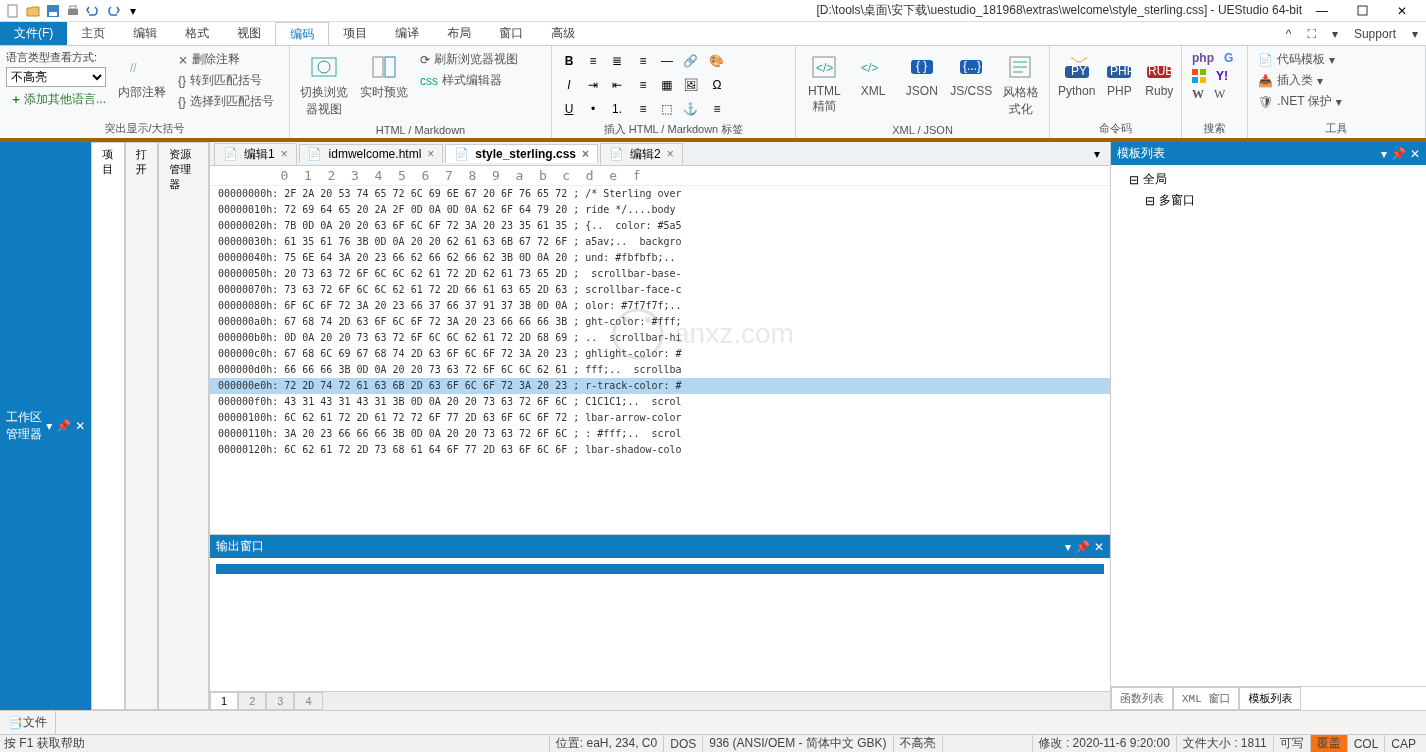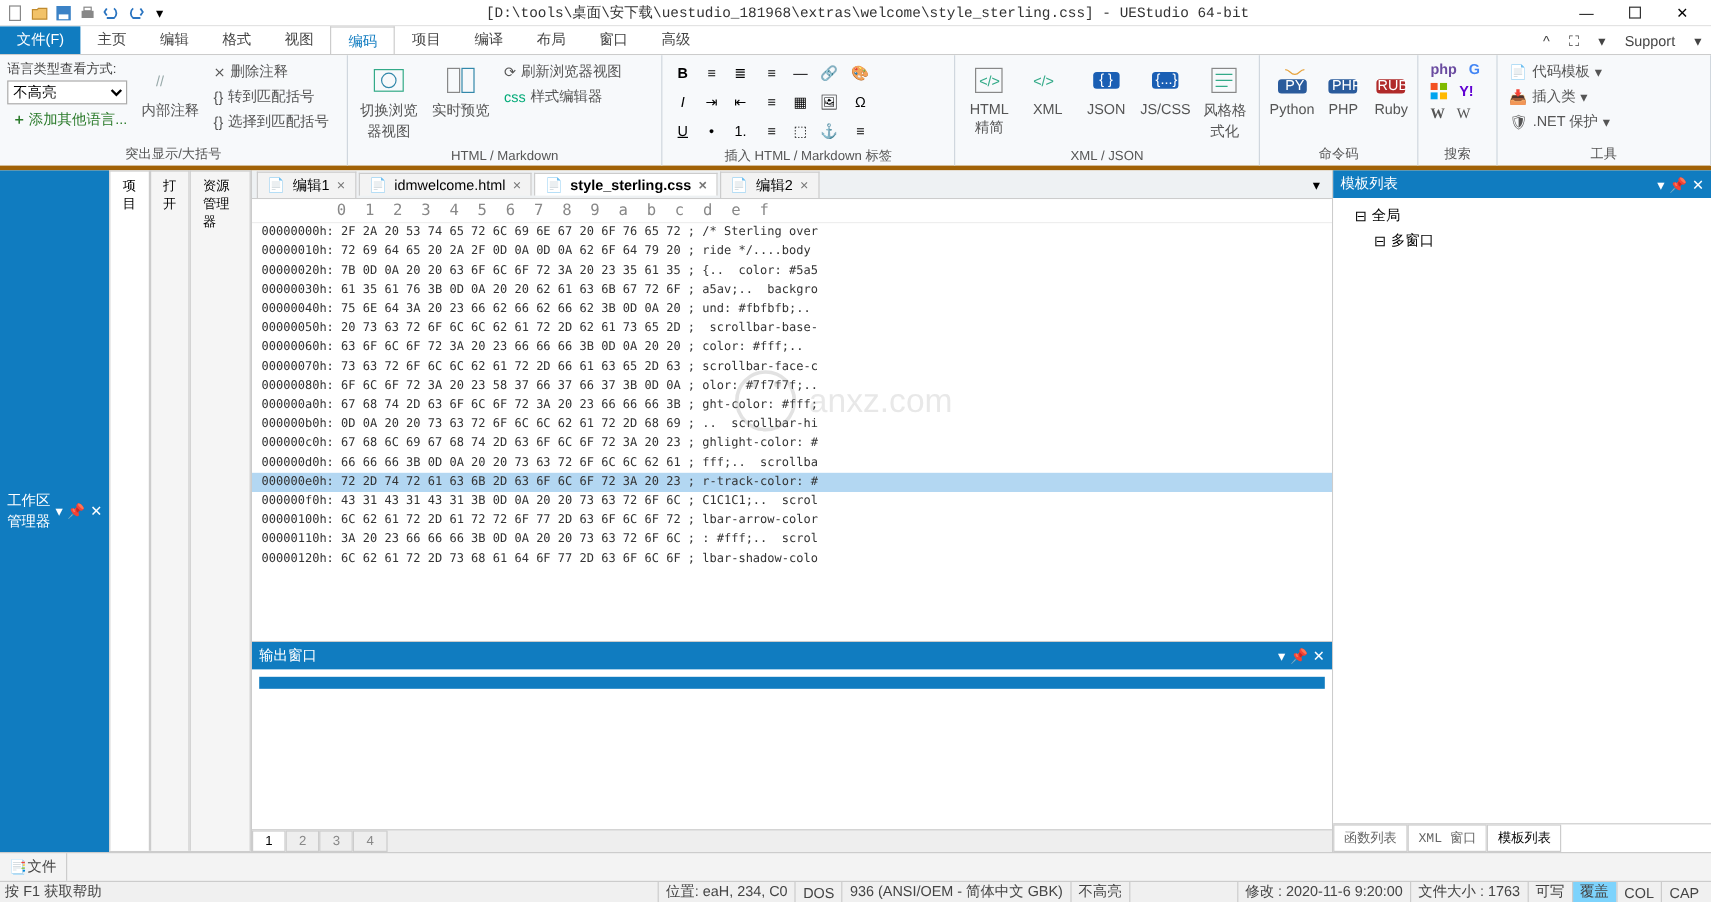--- a/index.html
+++ b/index.html
@@ -1,19 +1,19 @@
 <!DOCTYPE html>
 <html><head>
 <meta charset="utf-8">
 <style>
 * { margin:0; padding:0; box-sizing:border-box; font-family:"Microsoft YaHei",Tahoma,sans-serif; font-size:12px; }
 body { background:#fff; overflow:hidden; width:1426px; height:752px; }
 .titlebar { height:22px; background:#fff; display:flex; align-items:center; padding:0 4px; border-bottom:1px solid #ddd; }
 .titlebar .qat-btn { width:18px; height:18px; display:flex; align-items:center; justify-content:center; margin-right:2px; cursor:pointer; }
-.titlebar .title { flex:1; text-align:center; color:#333;font-family:Liberation Mono, monospace; }
+.titlebar .title { flex:1; text-align:right; color:#333; }
 .titlebar .win-btn { width:40px; height:20px; display:flex; align-items:center; justify-content:center; cursor:pointer; }
 .menubar { height:24px; background:#fff; display:flex; align-items:stretch; border-bottom:1px solid #ccc; }
 .menubar .file-btn { background:#107cc0; color:#fff; padding:0 14px; display:flex; align-items:center; cursor:pointer; }
 .menubar .menu-item { padding:0 14px; display:flex; align-items:center; color:#444; cursor:pointer; }
 .menubar .menu-item.active { background:#fff; border:1px solid #ccc; border-bottom:none; color:#107cc0; }
 .menubar .spacer { flex:1; }
 .menubar .right-item { padding:0 8px; display:flex; align-items:center; color:#444; cursor:pointer; }
 .ribbon { height:96px; background:#f7f9fb; display:flex; border-bottom:4px solid #a16207; }
 .ribbon-group { display:flex; flex-direction:column; border-right:1px solid #d0d7de; padding:2px 6px 0; }
 .ribbon-group .body { flex:1; display:flex; align-items:flex-start; gap:4px; padding-top:2px; }
@@ -408,23 +408,22 @@
     <div class="editor-wrap">
       <div class="editor">
         <div class="ruler">        0  1  2  3  4  5  6  7  8  9  a  b  c  d  e  f</div>
         <div id="hexbody">
             <div class="hexline">00000000h: 2F 2A 20 53 74 65 72 6C 69 6E 67 20 6F 76 65 72 ; /* Sterling over</div>
             <div class="hexline">00000010h: 72 69 64 65 20 2A 2F 0D 0A 0D 0A 62 6F 64 79 20 ; ride */....body </div>
             <div class="hexline">00000020h: 7B 0D 0A 20 20 63 6F 6C 6F 72 3A 20 23 35 61 35 ; {..  color: #5a5</div>
             <div class="hexline">00000030h: 61 35 61 76 3B 0D 0A 20 20 62 61 63 6B 67 72 6F ; a5av;..  backgro</div>
             <div class="hexline">00000040h: 75 6E 64 3A 20 23 66 62 66 62 66 62 3B 0D 0A 20 ; und: #fbfbfb;.. </div>
             <div class="hexline">00000050h: 20 73 63 72 6F 6C 6C 62 61 72 2D 62 61 73 65 2D ;  scrollbar-base-</div>
-            <div class="hexline">00000060h: 63 6F 6C 6F 72 3A 20 23 66 66 66 3B 0D 0A 20 20 ; color: #fff;..  </div>
             <div class="hexline">00000070h: 73 63 72 6F 6C 6C 62 61 72 2D 66 61 63 65 2D 63 ; scrollbar-face-c</div>
-            <div class="hexline">00000080h: 6F 6C 6F 72 3A 20 23 58 37 66 37 66 37 3B 0D 0A ; olor: #7f7f7f;..</div>
+            <div class="hexline">00000080h: 6F 6C 6F 72 3A 20 23 66 37 66 37 91 37 3B 0D 0A ; olor: #7f7f7f;..</div>
             <div class="hexline">000000a0h: 67 68 74 2D 63 6F 6C 6F 72 3A 20 23 66 66 66 3B ; ght-color: #fff;</div>
             <div class="hexline">000000b0h: 0D 0A 20 20 73 63 72 6F 6C 6C 62 61 72 2D 68 69 ; ..  scrollbar-hi</div>
             <div class="hexline">000000c0h: 67 68 6C 69 67 68 74 2D 63 6F 6C 6F 72 3A 20 23 ; ghlight-color: #</div>
             <div class="hexline">000000d0h: 66 66 66 3B 0D 0A 20 20 73 63 72 6F 6C 6C 62 61 ; fff;..  scrollba</div>
             <div class="hexline selected">000000e0h: 72 2D 74 72 61 63 6B 2D 63 6F 6C 6F 72 3A 20 23 ; r-track-color: #</div>
             <div class="hexline">000000f0h: 43 31 43 31 43 31 3B 0D 0A 20 20 73 63 72 6F 6C ; C1C1C1;..  scrol</div>
             <div class="hexline">00000100h: 6C 62 61 72 2D 61 72 72 6F 77 2D 63 6F 6C 6F 72 ; lbar-arrow-color</div>
             <div class="hexline">00000110h: 3A 20 23 66 66 66 3B 0D 0A 20 20 73 63 72 6F 6C ; : #fff;..  scrol</div>
             <div class="hexline">00000120h: 6C 62 61 72 2D 73 68 61 64 6F 77 2D 63 6F 6C 6F ; lbar-shadow-colo</div>
           </div>
@@ -495,18 +494,18 @@
 
 <div class="statusbar">
   <div>按 F1 获取帮助</div>
   <div class="spacer"></div>
   <div class="cell">位置: eaH, 234, C0</div>
   <div class="cell">DOS</div>
   <div class="cell">936  (ANSI/OEM - 简体中文 GBK)</div>
   <div class="cell">不高亮</div>
   <div class="cell" style="width:90px"></div>
   <div class="cell">修改 : 2020-11-6 9:20:00</div>
-  <div class="cell">文件大小 : 1763</div>
+  <div class="cell">文件大小 : 1811</div>
   <div class="cell">可写</div>
-  <div class="cell" style="background:#7dd3fc">覆盖</div>
+  <div class="cell" style="background:#f97316">覆盖</div>
   <div class="cell">COL</div>
   <div class="cell">CAP</div>
 </div>
 
 </body></html>

